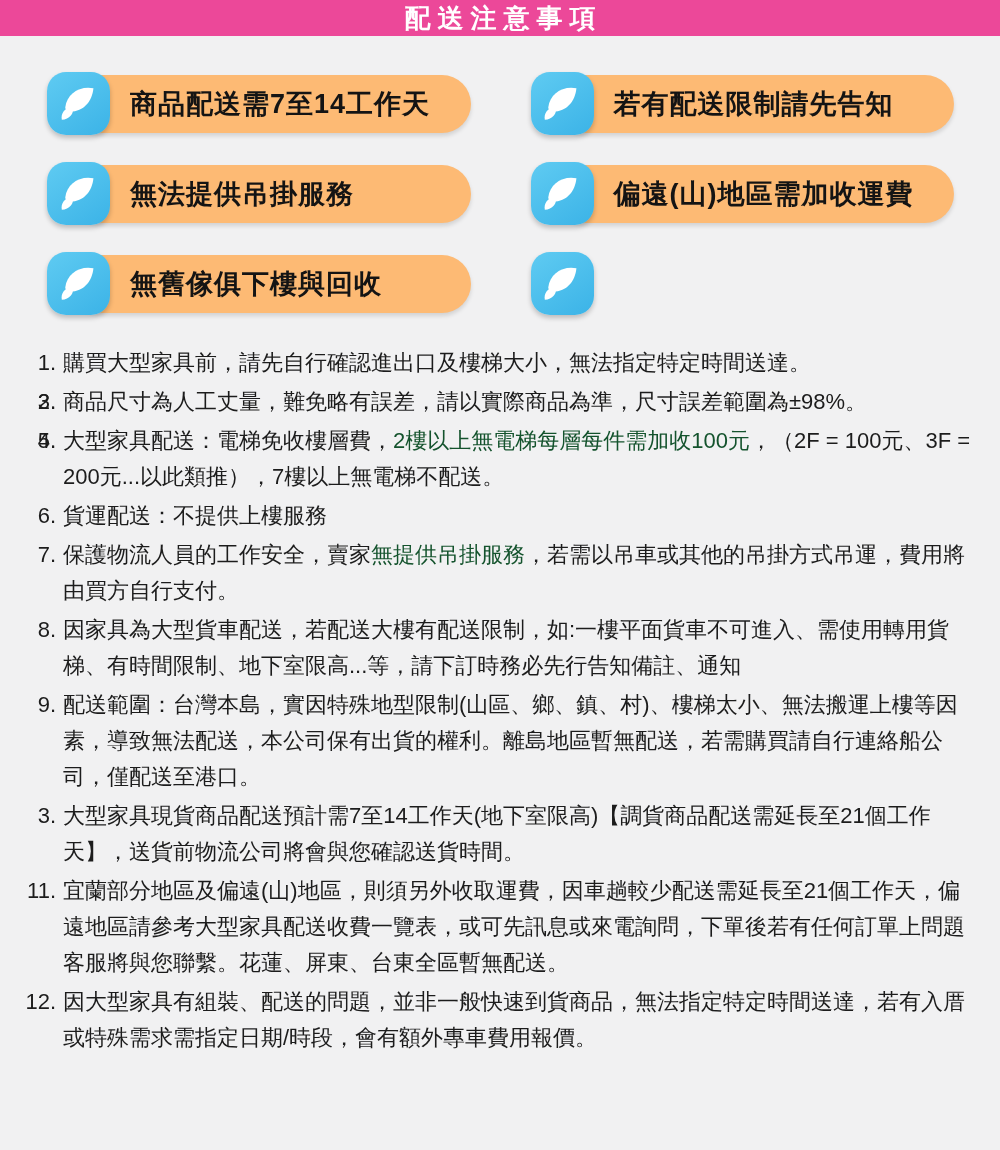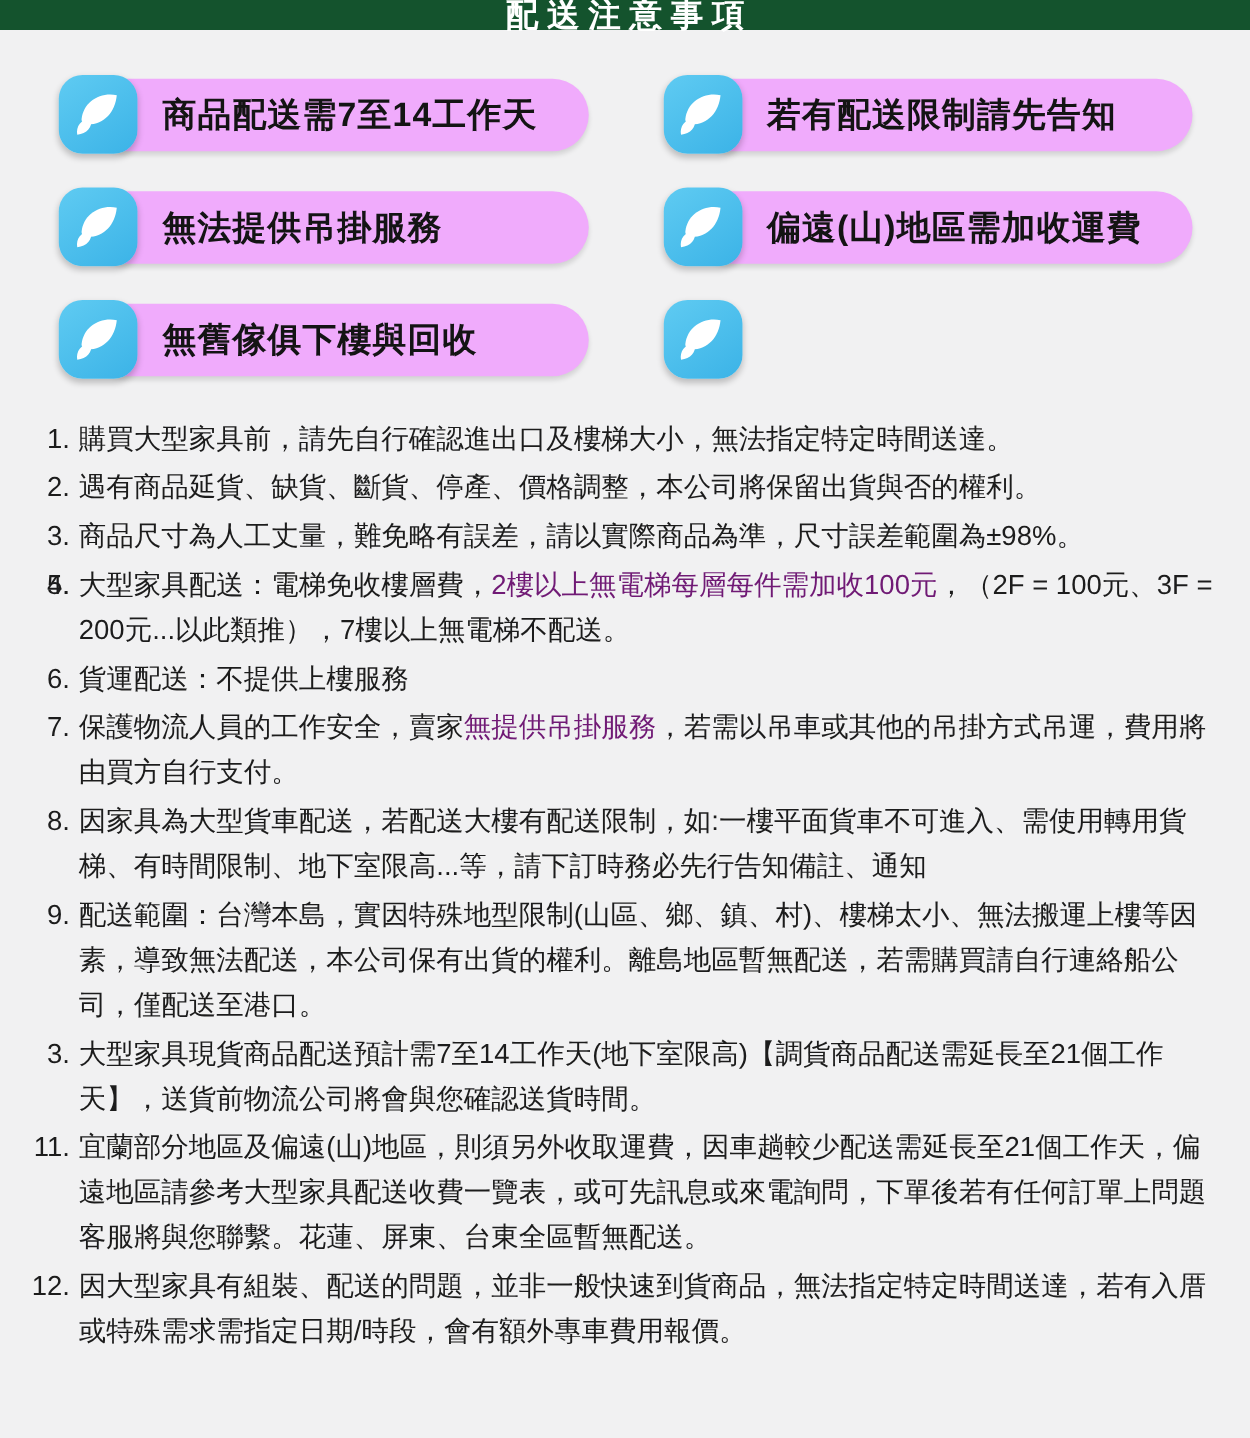--- a/index.html
+++ b/index.html
@@ -3,21 +3,21 @@
 <meta charset="utf-8">
 <style>
   html,body { margin:0; padding:0; }
   body {
     width:1000px; height:1150px;
     background:#f1f1f2;
     font-family:"Liberation Sans","DejaVu Sans",sans-serif;
     overflow:hidden;
   }
   .header {
-    background:#14532d; height:24px;
+    background:#ec4899; height:36px;
     display:flex; align-items:center; justify-content:center;
   }
   .header-title {
     color:#ffffff; font-size:26px; font-weight:bold; letter-spacing:7px;
     padding-left:7px;
   }
   .badges {
     margin:36px 46px 0 47px;
     display:grid; grid-template-columns:1fr 1fr;
     column-gap:60px; row-gap:26px;
@@ -26,37 +26,37 @@
   .badge-icon {
     position:absolute; left:0; top:0; width:63px; height:63px;
     border-radius:19px;
     background:linear-gradient(145deg,#5fcbf2 0%,#3bb3e7 100%);
     box-shadow:0 3px 5px rgba(0,0,0,.22);
     display:flex; align-items:center; justify-content:center;
     z-index:2;
   }
   .badge-pill {
     position:absolute; left:26px; right:0; top:3px; height:58px;
-    background:#f0abfc; border-radius:30px;
+    background:#fdba74; border-radius:30px;
     box-shadow:0 3px 4px rgba(0,0,0,.13);
     display:flex; align-items:center;
     padding-left:57px; box-sizing:border-box;
     font-size:27px; font-weight:700; color:#141414; letter-spacing:1px;
     white-space:nowrap;
   }
   .notes {
     margin:29px 26px 0 30px;
     color:#1c1c1c; font-size:22px;
   }
   .note-item {
     position:relative; padding-left:33px; margin-bottom:3px;
     line-height:36px; text-align:left;
   }
   .note-num { position:absolute; left:-14px; top:0; width:40px; text-align:right; }
-  .hl { color:#701a75; }
+  .hl { color:#14532d; }
 </style>
 </head>
 <body>
 
 <div class="header">
   <span class="header-title">配送注意事項</span>
 </div>
 
 <div class="badges" id="badges">
     <div class="badge">
@@ -110,21 +110,21 @@
           <path fill="#ffffff" d="M53 9 C33 5 14 17 12 37 C12 41 15 43 19 43 C39 43 51 28 53 9 Z"></path>
           <path fill="#ffffff" d="M7 55 C5 45 12 36 23 37 C25 46 18 54 7 55 Z"></path>
         </svg>
       </div>
     </div>
   </div>
 
 <div class="notes">
   <div id="notes-list">
       <div class="note-item"><span class="note-num">1.</span><span>購買大型家具前，請先自行確認進出口及樓梯大小，無法指定特定時間送達。</span></div>
-      <div class="note-item"><span class="note-num">2.</span><span>遇有商品延貨、缺貨、斷貨、停產、價格調整，本公司將保留出貨與否的權利。</span></div>
+      <div class="note-item"><span class="note-num">2.</span></div>
       <div class="note-item"><span class="note-num">3.</span><span>商品尺寸為人工丈量，難免略有誤差，請以實際商品為準，尺寸誤差範圍為±98%。</span></div>
       <div class="note-item"><span class="note-num">4.</span></div>
       <div class="note-item"><span class="note-num">5.</span><span>大型家具配送：電梯免收樓層費，</span><span class="hl">2樓以上無電梯每層每件需加收100元</span><span>，（2F = 100元、3F = 200元...以此類推），7樓以上無電梯不配送。</span></div>
       <div class="note-item"><span class="note-num">6.</span><span>貨運配送：不提供上樓服務</span></div>
       <div class="note-item"><span class="note-num">7.</span><span>保護物流人員的工作安全，賣家</span><span class="hl">無提供吊掛服務</span><span>，若需以吊車或其他的吊掛方式吊運，費用將由買方自行支付。</span></div>
       <div class="note-item"><span class="note-num">8.</span><span>因家具為大型貨車配送，若配送大樓有配送限制，如:一樓平面貨車不可進入、需使用轉用貨梯、有時間限制、地下室限高...等，請下訂時務必先行告知備註、通知</span></div>
       <div class="note-item"><span class="note-num">9.</span><span>配送範圍：台灣本島，實因特殊地型限制(山區、鄉、鎮、村)、樓梯太小、無法搬運上樓等因素，導致無法配送，本公司保有出貨的權利。離島地區暫無配送，若需購買請自行連絡船公司，僅配送至港口。</span></div>
       <div class="note-item"><span class="note-num">3.</span><span>大型家具現貨商品配送預計需7至14工作天(地下室限高)【調貨商品配送需延長至21個工作天】，送貨前物流公司將會與您確認送貨時間。</span></div>
       <div class="note-item"><span class="note-num">11.</span><span>宜蘭部分地區及偏遠(山)地區，則須另外收取運費，因車趟較少配送需延長至21個工作天，偏遠地區請參考大型家具配送收費一覽表，或可先訊息或來電詢問，下單後若有任何訂單上問題客服將與您聯繫。花蓮、屏東、台東全區暫無配送。</span></div>
       <div class="note-item"><span class="note-num">12.</span><span>因大型家具有組裝、配送的問題，並非一般快速到貨商品，無法指定特定時間送達，若有入厝或特殊需求需指定日期/時段，會有額外專車費用報價。</span></div>

